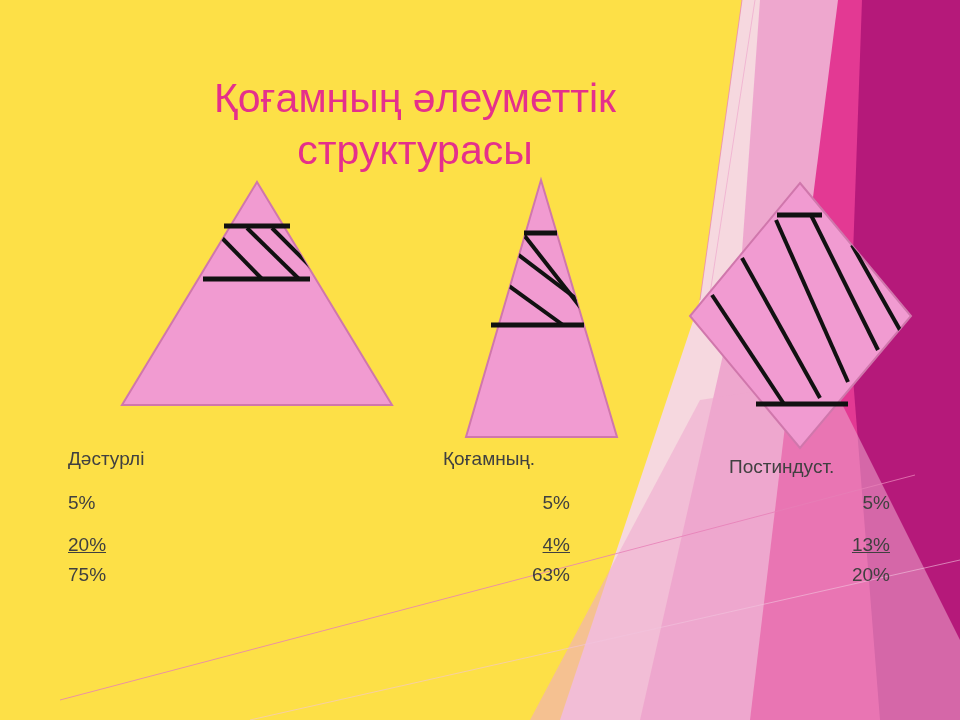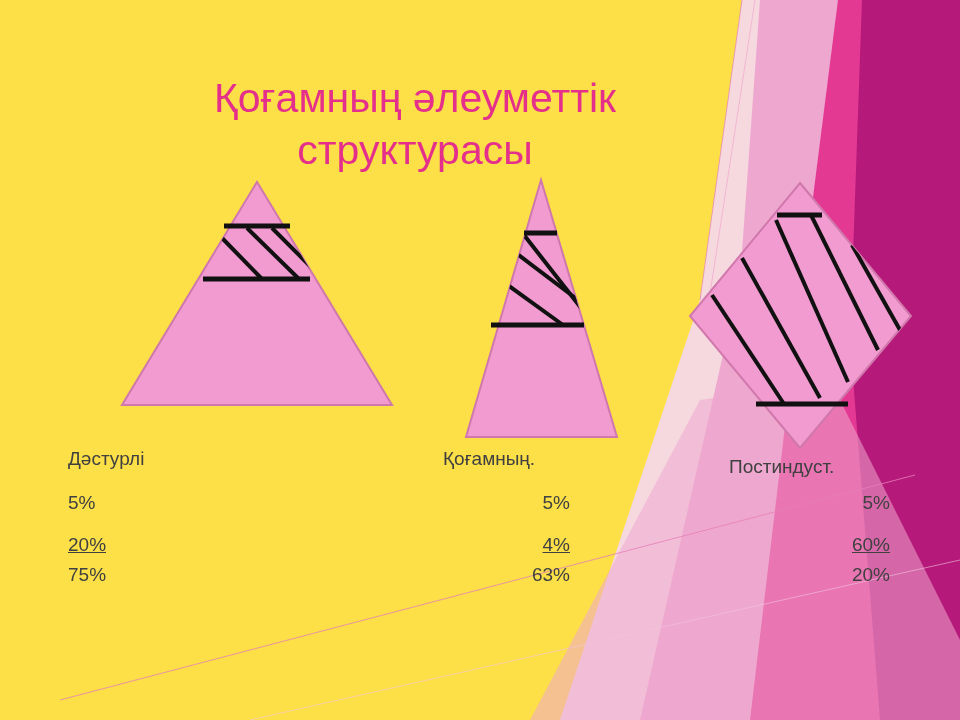--- a/index.html
+++ b/index.html
@@ -146,16 +146,16 @@
 
   <div class="val col-1-v row-1">5%</div>
   <div class="val col-1-v row-2">20%</div>
   <div class="val col-1-v row-3">75%</div>
 
   <div class="val col-2-v row-1">5%</div>
   <div class="val col-2-v row-2">4%</div>
   <div class="val col-2-v row-3">63%</div>
 
   <div class="val col-3-v row-1">5%</div>
-  <div class="val col-3-v row-2">60%</div>
+  <div class="val col-3-v row-2">13%</div>
   <div class="val col-3-v row-3">20%</div>
 
 </div>
 
 </body></html>

